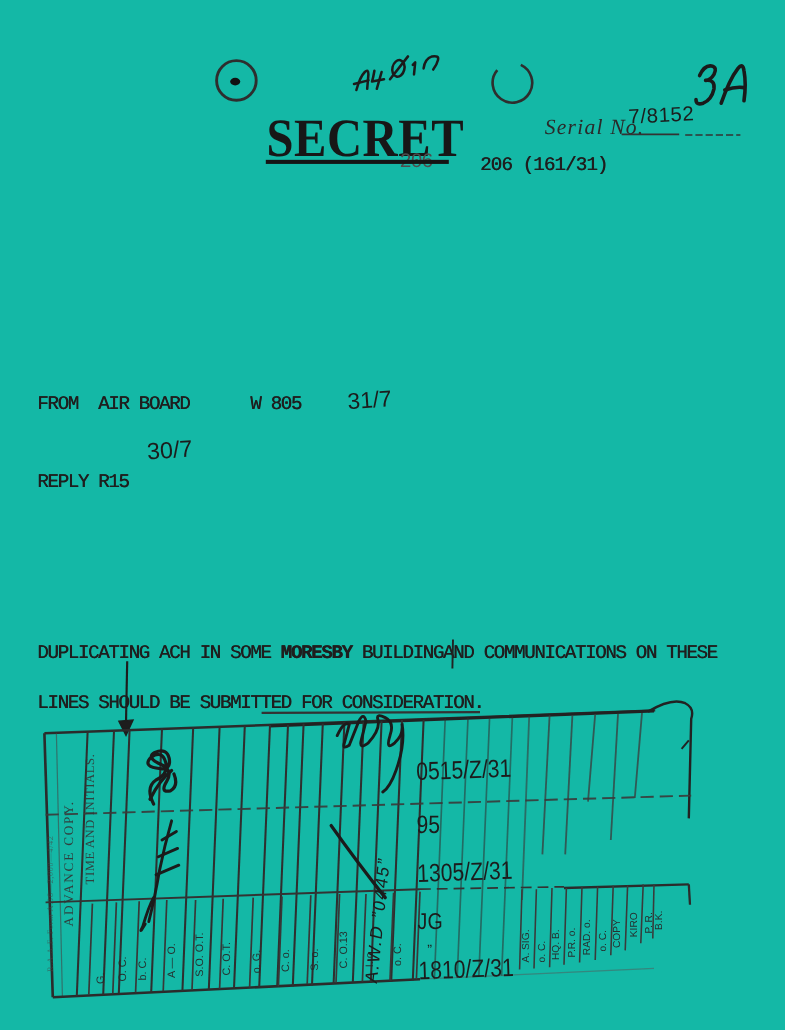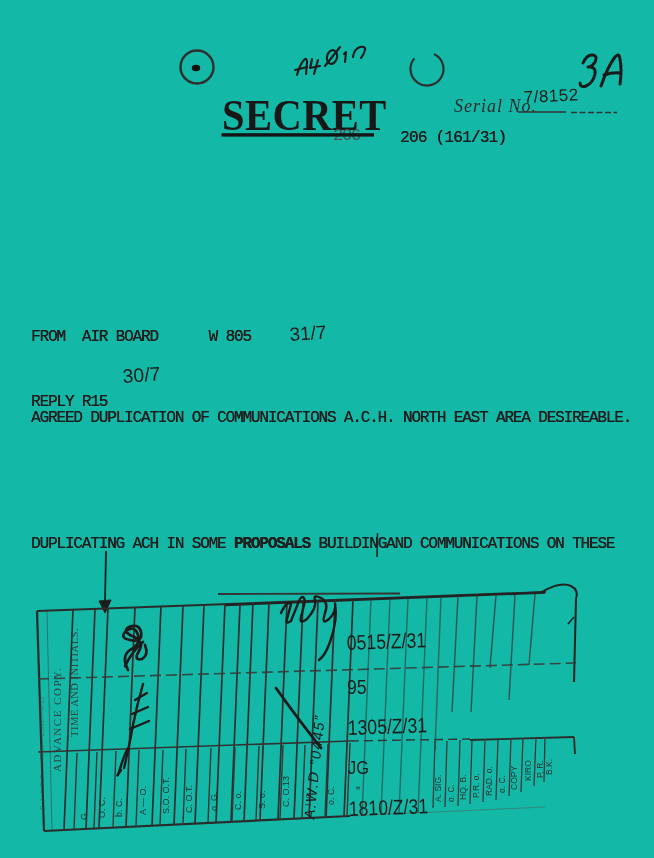--- a/index.html
+++ b/index.html
@@ -19,26 +19,26 @@
 
   <div class="typed" style="left:400px;top:130.2px;letter-spacing:-0.75px;">206 (161/31)</div>
 
   <div class="abs" style="left:454px;top:98px;font-family:'Liberation Serif',serif;font-style:italic;font-size:18px;line-height:16px;color:#2a2a2a;letter-spacing:1px;">Serial No.</div>
 
 
   <div class="typed" style="left:31px;top:328.7px;">FROM  AIR BOARD      W 805</div>
 
   <div class="typed" style="left:31px;top:370.7px;margin-top:23px;">REPLY R15</div>
 
-  <div class="typed" style="left:31px;top:409.7px;">AGREED DUPLICATION OF COMMUNICATIONS A.C.H. NORTH EAST AREA DESIREABLE.</div>
-
-
-
-  <div class="typed" style="left:31px;top:535.7px;">DUPLICATING ACH IN SOME <b>PROPOSALS</b> BUILDINGAND COMMUNICATIONS ON THESE</div>
-
+
+
+
+  <div class="typed" style="left:31px;top:535.7px;">DUPLICATING ACH IN SOME <b>MORESBY</b> BUILDINGAND COMMUNICATIONS ON THESE</div>
+
+  <div class="typed" style="left:31px;top:577.7px;">LINES SHOULD BE SUBMITTED FOR CONSIDERATION.</div>
 
   <svg width="654" height="858" viewBox="0 0 654 858" fill="none">
 
     <g stroke="#2e2e2e">
       <circle cx="197" cy="67" r="16.5" stroke-width="2.4"></circle>
       <ellipse cx="196" cy="68" rx="4.2" ry="3.2" fill="#111" stroke="none"></ellipse>
     </g>
 
     <path d="M434 54.1 A16.5 16.5 0 1 1 414.4 58.4" stroke="#2e2e2e" stroke-width="2.2" fill="none"></path>
 

